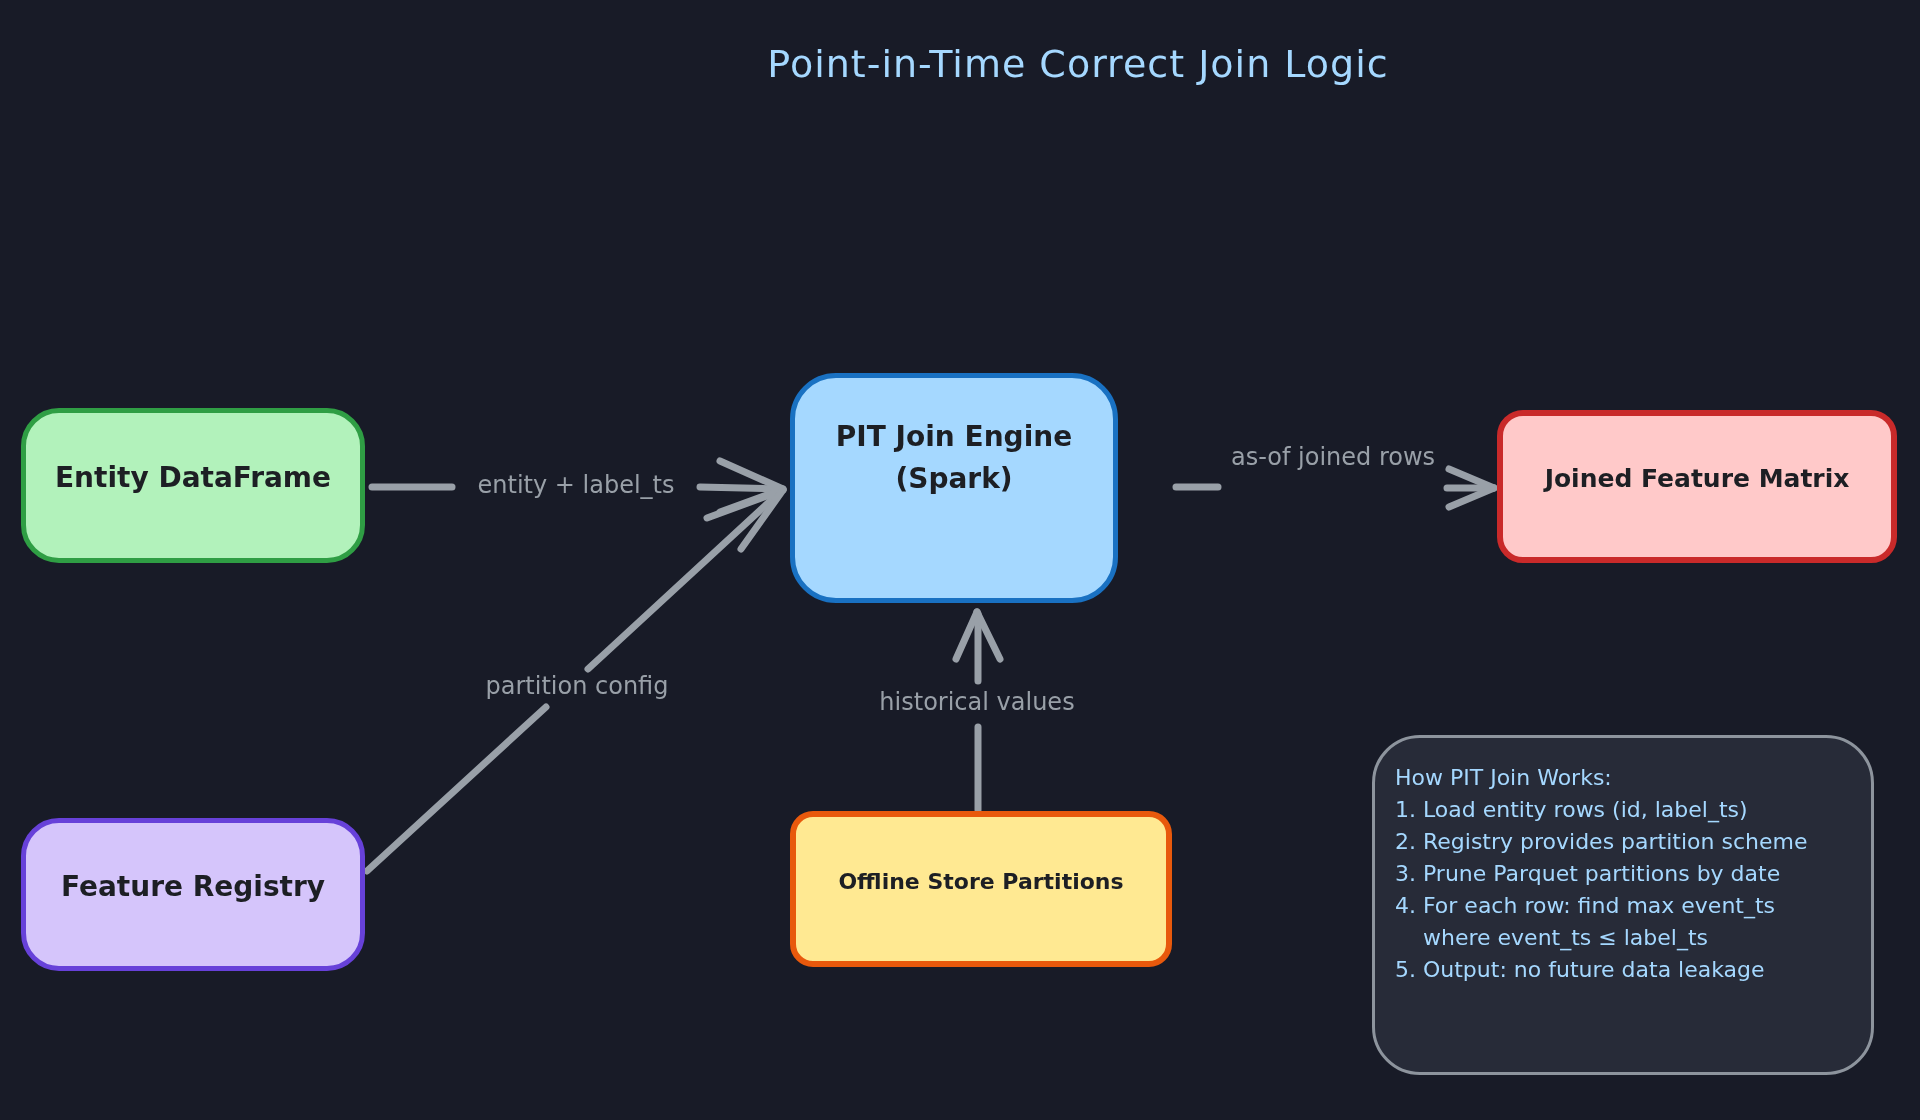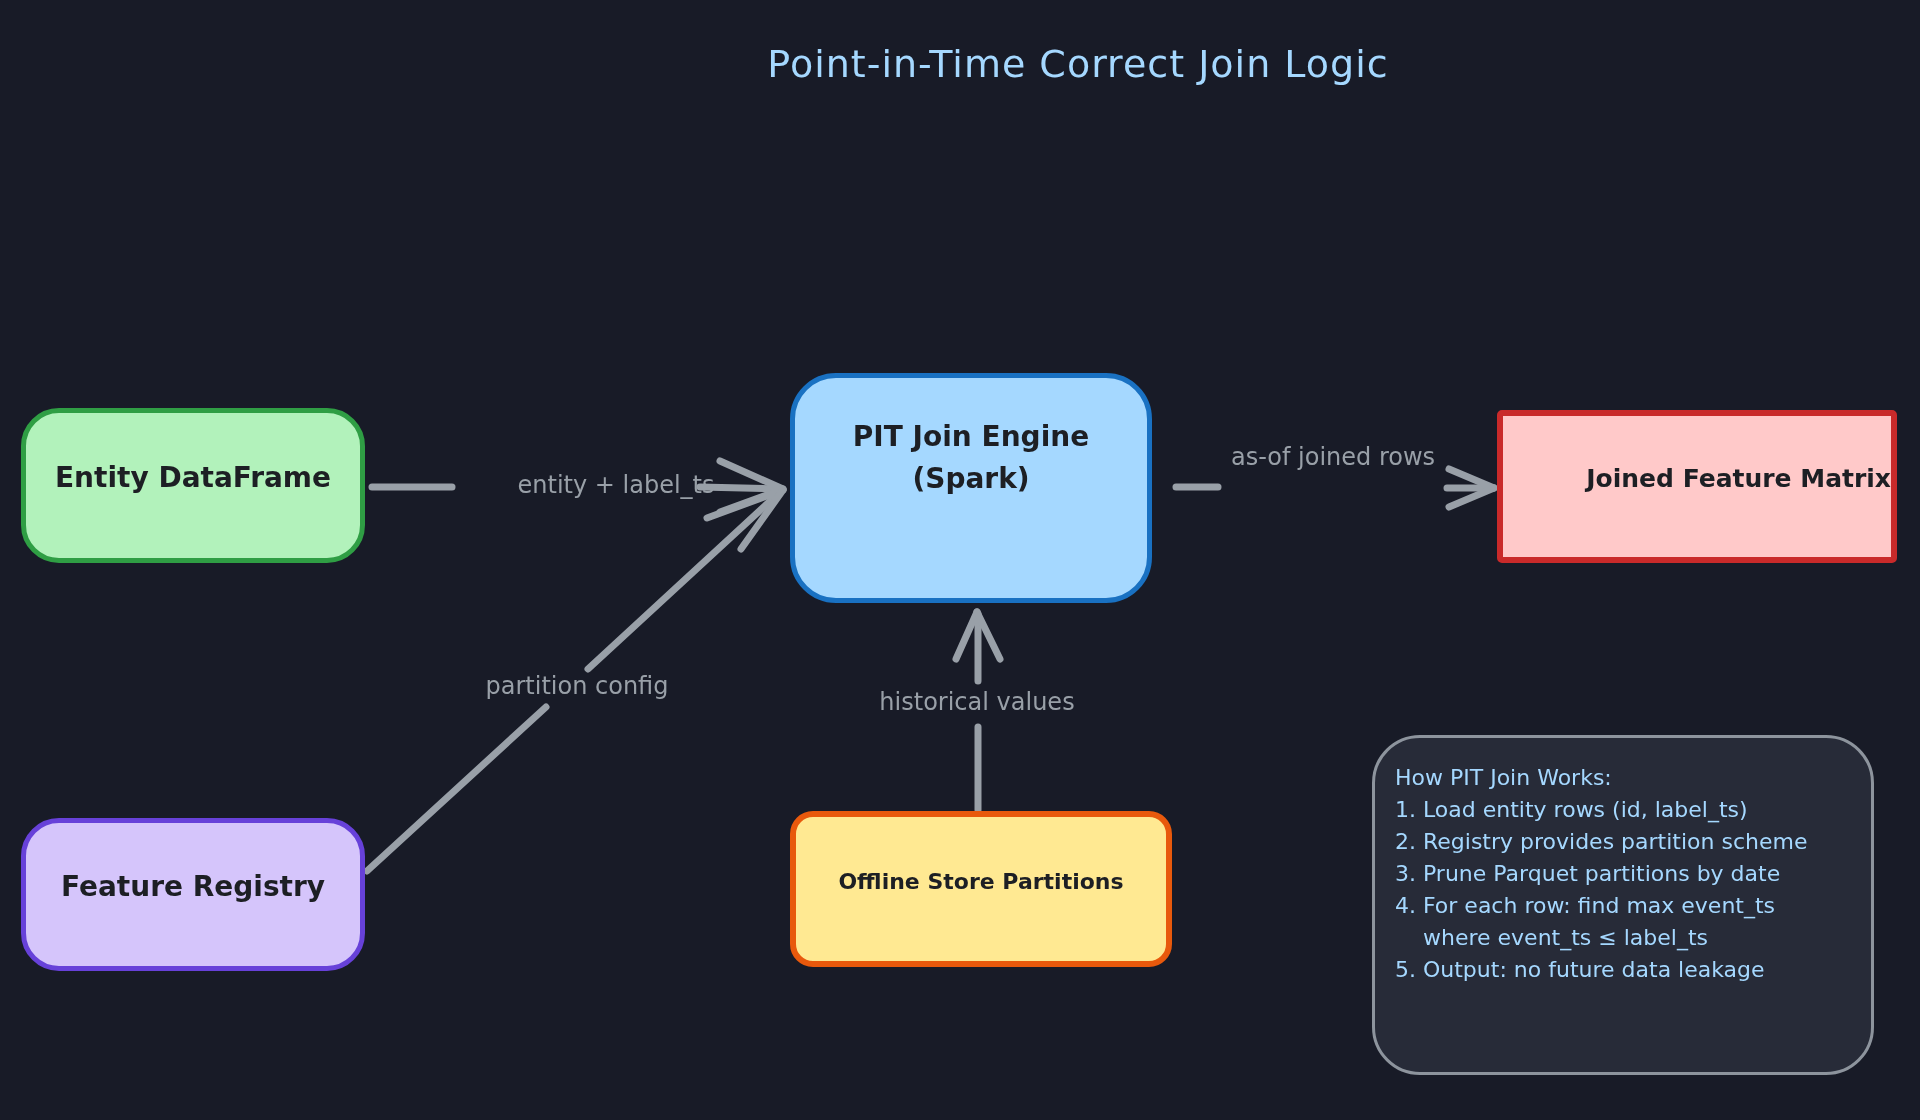--- a/index.html
+++ b/index.html
@@ -56,38 +56,38 @@
     border: 5px solid var(--entity-border, #2f9e44);
     border-radius: 38px; font-size: 28px;
   }
   .node-registry {
     left: 21px; top: 818px; width: 344px; height: 153px;
     background: var(--registry-fill, #d5c5fb);
     border: 5px solid var(--registry-border, #6741d9);
     border-radius: 38px; font-size: 28px;
   }
   .node-pit {
-    left: 790px; top: 373px; width: 362px; height: 230px;
+    left: 790px; top: 373px; width: 328px; height: 230px;
     background: var(--pit-fill, #a5d8ff);
     border: 5px solid var(--pit-border, #1971c2);
     border-radius: 46px; font-size: 28px;
     line-height: 42px;
     padding-bottom: 60px;
   }
   .node-offline {
     left: 790px; top: 811px; width: 382px; height: 156px;
     background: var(--offline-fill, #ffe992);
     border: 6px solid var(--offline-border, #e8590c);
     border-radius: 23px; font-size: 22px;
   }
   .node-joined {
     left: 1497px; top: 410px; width: 400px; height: 153px;
     background: var(--joined-fill, #ffc9c9);
     border: 6px solid var(--joined-border, #c92a2a);
-    border-radius: 5px; font-size: 25px; justify-content: flex-end;
+    border-radius: 26px; font-size: 25px;
   }
   .note {
     position: absolute;
     left: 1372px; top: 735px; width: 502px; height: 340px;
     box-sizing: border-box;
     background: var(--note-fill, #272b38);
     border: 3px solid var(--note-border, #8d949d);
     border-radius: 48px;
     padding: 24px 20px 0 20px;
     color: var(--note-text, #a5d8ff);
@@ -124,21 +124,21 @@
       <line x1="1000" y1="659" x2="977" y2="612"></line>
     </g>
     <g>
       <line x1="1176" y1="487" x2="1218" y2="487"></line>
       <line x1="1447" y1="488" x2="1490" y2="488"></line>
       <line x1="1449" y1="469" x2="1494" y2="488"></line>
       <line x1="1449" y1="507" x2="1494" y2="488"></line>
     </g>
   </svg>
 
-  <div class="edge-label" style="left:576px; top:471px;margin-left:40px;">entity + label_ts</div>
+  <div class="edge-label" style="left:576px; top:471px;">entity + label_ts</div>
 
   <div class="edge-label" style="left:577px; top:672px;">partition config</div>
 
   <div class="edge-label" style="left:977px; top:688px;">historical values</div>
 
   <div class="edge-label" style="left:1333px; top:443px;">as-of joined rows</div>
 
   <div class="node node-entity">
     <span>Entity DataFrame</span>
   </div>

